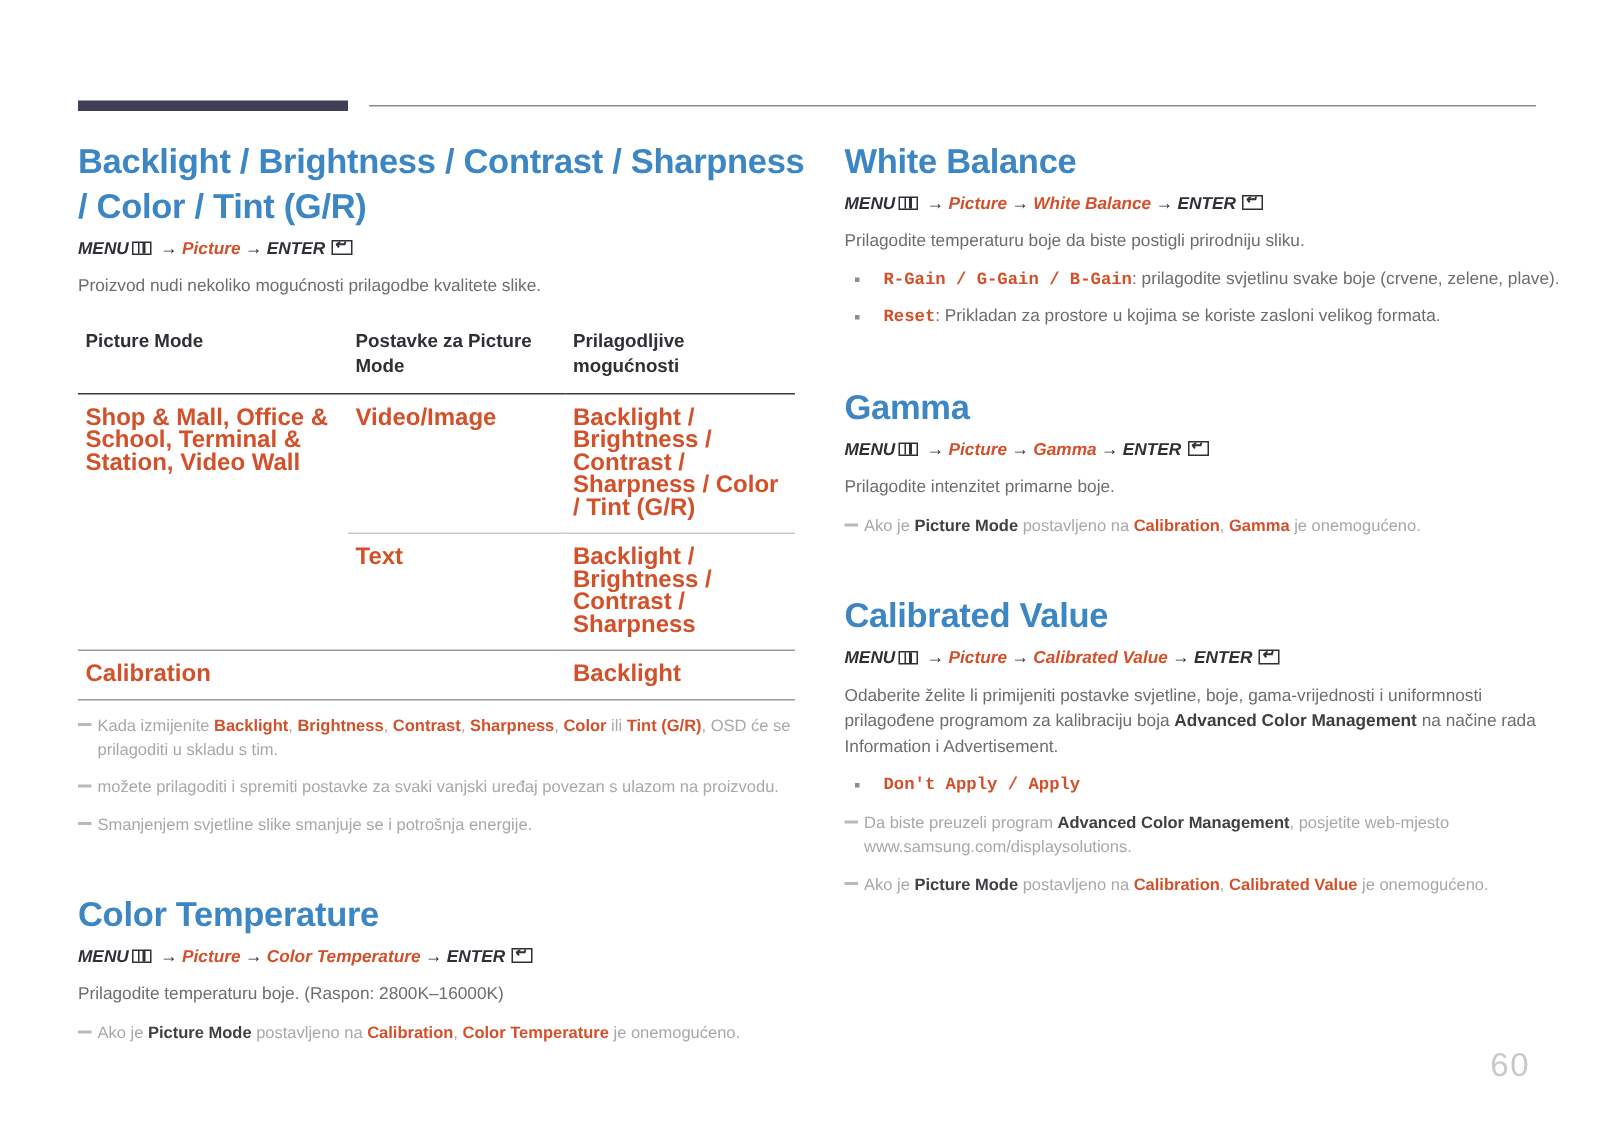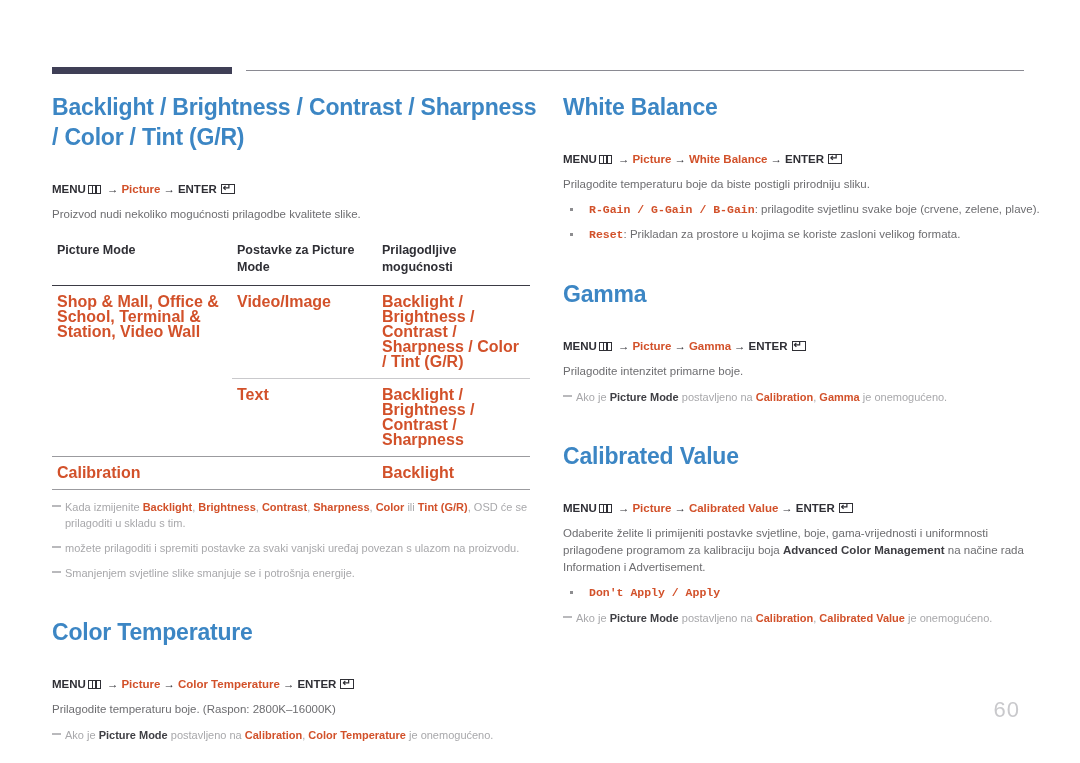--- a/index.html
+++ b/index.html
@@ -56,23 +56,24 @@
     color: #3c86c4;
     margin: 0 0 0 0;
     letter-spacing: -0.2px;
   }
 
   
   .menupath {
     font-size: 11.5px;
     font-weight: bold;
     color: #2f2f35;
-    margin-top: 29px;
+    margin-top: 6px;
     line-height: 16px;
     white-space: nowrap;
+    font-style: italic;
   }
   .menupath .hl { color: #d2512a; }
   .menupath .arr {
     color: #2f2f35;
     font-weight: normal;
     padding: 0 3px;
   }
   .ico-menu {
     display: inline-block;
     width: 13px;
@@ -319,19 +320,22 @@
   </div>
 
   <p class="body">
     <span>Odaberite želite li primijeniti postavke svjetline, boje, gama-vrijednosti i uniformnosti prilagođene programom za kalibraciju boja </span><b>Advanced Color Management</b><span> na načine rada Information i Advertisement.</span>
   </p>
 
   <div class="bullet">
     <span class="o">Don't Apply / Apply</span>
   </div>
 
+  <div class="note">
+    <span>Da biste preuzeli program </span><b>Advanced Color Management</b><span>, posjetite web-mjesto www.samsung.com/displaysolutions.</span>
+  </div>
 
   <div class="note">
     <span>Ako je </span><b>Picture Mode</b><span> postavljeno na </span><span class="o">Calibration</span><span>, </span><span class="o">Calibrated Value</span><span> je onemogućeno.</span>
   </div>
 </div>
 
 <div class="pageno">60</div>
 
 </body></html>

